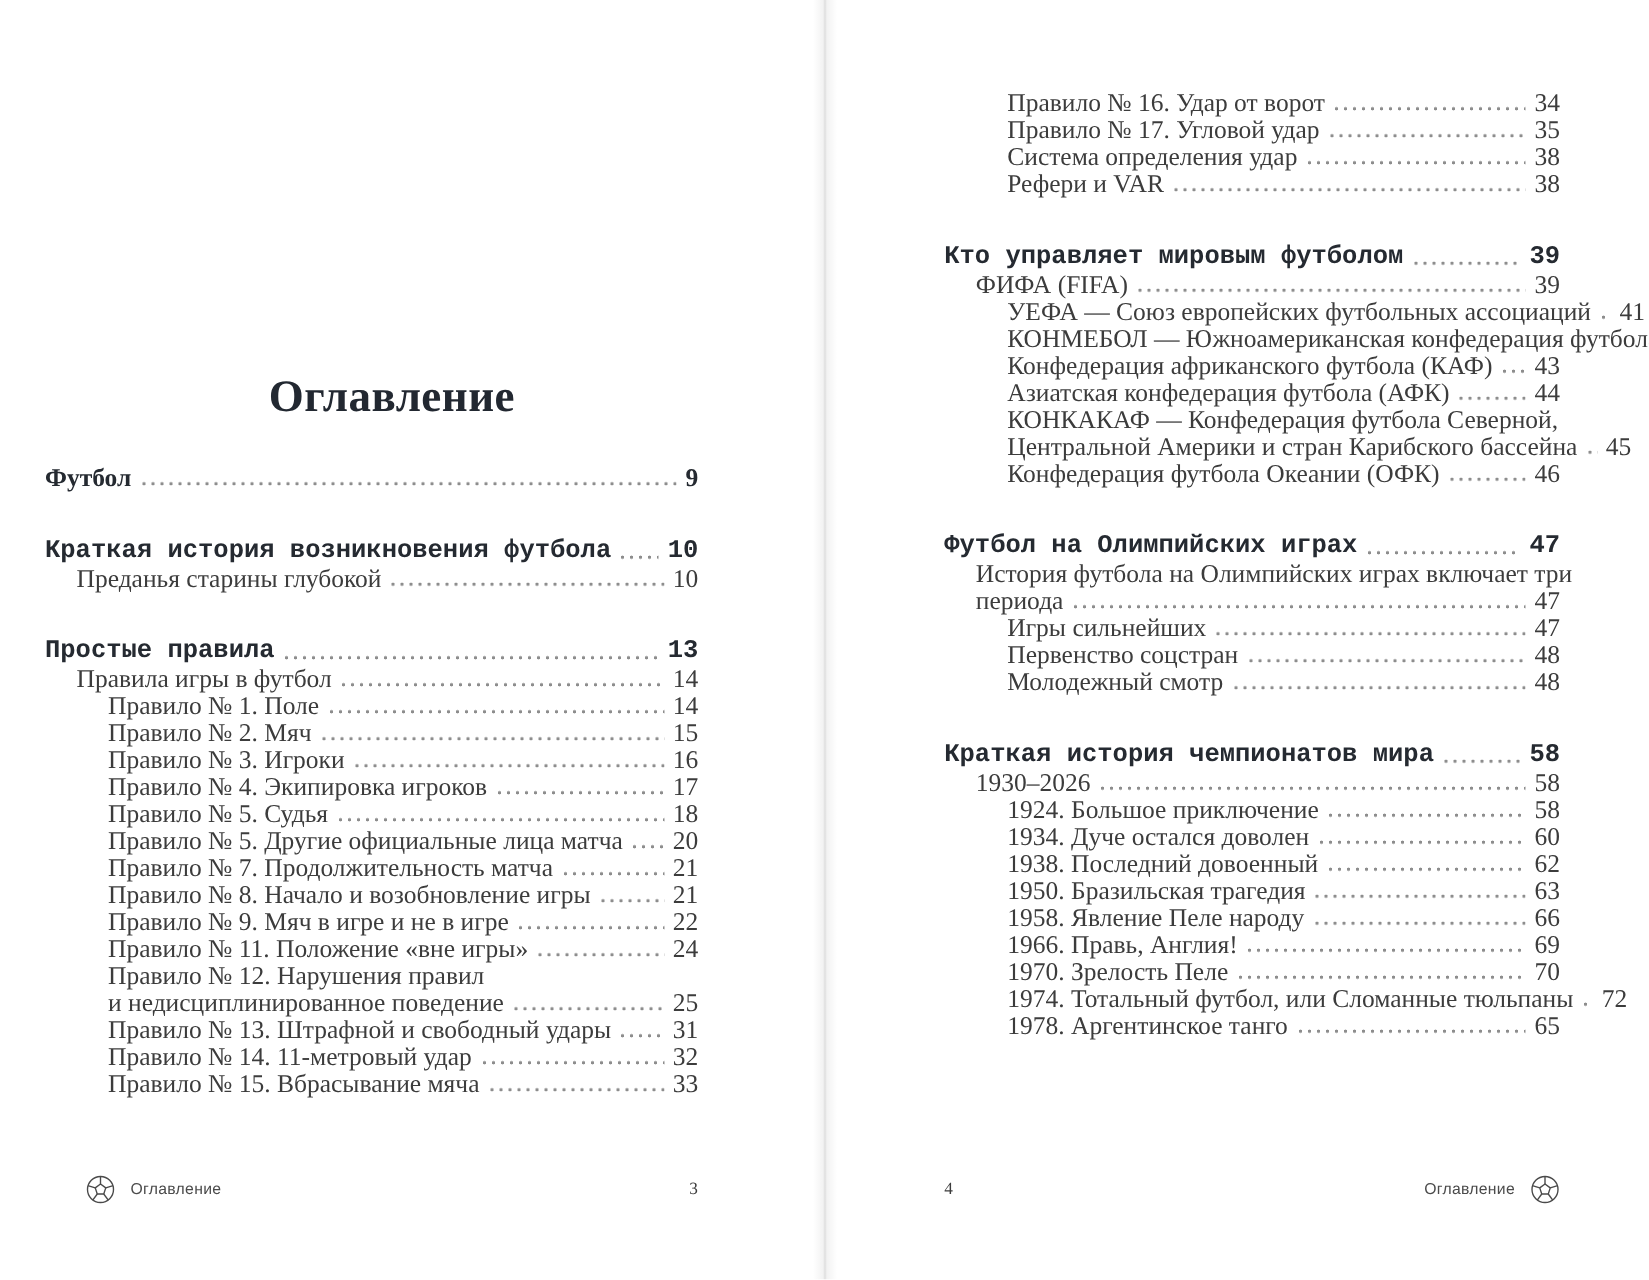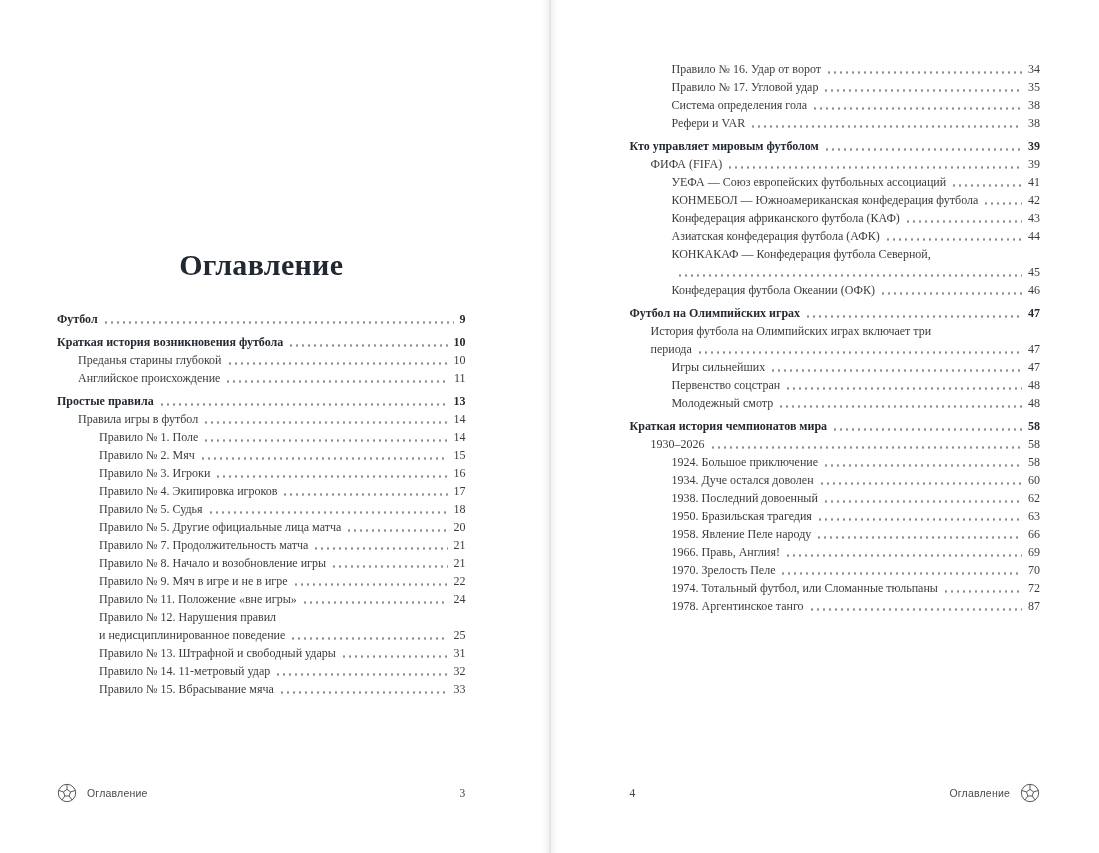--- a/index.html
+++ b/index.html
@@ -35,34 +35,34 @@
   }
   .toc-title {
     margin: 248px 84px 28px 57px;
     text-align: center;
     font-size: 30px;
     font-weight: bold;
     color: #222831;
     letter-spacing: 0.3px;
   }
   .toc {
-    padding: 0 84px 0 57px;
+    padding: 0 84px 0 30px;
   }
   .page-right .toc {
     padding: 60px 59px 0 80px;
   }
   .toc-entry {
-    font-size: 12px;
+    font-size: 17px;
     color: #3c3c3c;
   }
   .toc-entry.bold {
     font-weight: bold;
     color: #252a31;
   }
-  .toc-entry.gap { margin-top: 5px; }
+  .toc-entry.gap { margin-top: 31px; font-family: Liberation Mono, monospace; }
   .toc-line {
     display: flex;
     align-items: flex-end;
     line-height: 18px;
     white-space: nowrap;
   }
   .level-1 .toc-line { padding-left: 21px; }
   .level-2 .toc-line { padding-left: 42px; }
   .toc-text { white-space: nowrap; }
   .leader {
@@ -118,27 +118,20 @@
             <span class="toc-text">Краткая история возникновения футбола</span>
             <span class="leader"></span>
             <span class="toc-page">10</span>
           </div>
         </div>
         <div class="toc-entry level-1">
           <div class="toc-line">
             <span class="toc-text">Преданья старины глубокой</span>
             <span class="leader"></span>
             <span class="toc-page">10</span>
-          </div>
-        </div>
-        <div class="toc-entry level-1">
-          <div class="toc-line">
-            <span class="toc-text">Английское происхождение</span>
-            <span class="leader"></span>
-            <span class="toc-page">11</span>
           </div>
         </div>
         <div class="toc-entry level-0 bold gap">
           <div class="toc-line">
             <span class="toc-text">Простые правила</span>
             <span class="leader"></span>
             <span class="toc-page">13</span>
           </div>
         </div>
         <div class="toc-entry level-1">
@@ -279,21 +272,21 @@
         </div>
         <div class="toc-entry level-2">
           <div class="toc-line">
             <span class="toc-text">Правило № 17. Угловой удар</span>
             <span class="leader"></span>
             <span class="toc-page">35</span>
           </div>
         </div>
         <div class="toc-entry level-2">
           <div class="toc-line">
-            <span class="toc-text">Система определения гола</span>
+            <span class="toc-text">Система определения удар</span>
             <span class="leader"></span>
             <span class="toc-page">38</span>
           </div>
         </div>
         <div class="toc-entry level-2">
           <div class="toc-line">
             <span class="toc-text">Рефери и VAR</span>
             <span class="leader"></span>
             <span class="toc-page">38</span>
           </div>
@@ -338,20 +331,21 @@
             <span class="toc-text">Азиатская конфедерация футбола (АФК)</span>
             <span class="leader"></span>
             <span class="toc-page">44</span>
           </div>
         </div>
         <div class="toc-entry level-2">
           <div class="toc-line">
             <span class="toc-text">КОНКАКАФ — Конфедерация футбола Северной,</span>
           </div>
           <div class="toc-line">
+            <span class="toc-text">Центральной Америки и стран Карибского бассейна</span>
             <span class="leader"></span>
             <span class="toc-page">45</span>
           </div>
         </div>
         <div class="toc-entry level-2">
           <div class="toc-line">
             <span class="toc-text">Конфедерация футбола Океании (ОФК)</span>
             <span class="leader"></span>
             <span class="toc-page">46</span>
           </div>
@@ -461,21 +455,21 @@
           <div class="toc-line">
             <span class="toc-text">1974. Тотальный футбол, или Сломанные тюльпаны</span>
             <span class="leader"></span>
             <span class="toc-page">72</span>
           </div>
         </div>
         <div class="toc-entry level-2">
           <div class="toc-line">
             <span class="toc-text">1978. Аргентинское танго</span>
             <span class="leader"></span>
-            <span class="toc-page">87</span>
+            <span class="toc-page">65</span>
           </div>
         </div>
       </div>
     <footer class="page-footer footer-right">
       <span class="footer-page">4</span>
       <span class="footer-spacer"></span>
       <span class="footer-label">Оглавление</span>
       <span class="ball">
         <svg width="20" height="20" viewBox="0 0 24 24" fill="none" stroke="#4a4a4a" stroke-width="1.1">
           <circle cx="12" cy="12" r="10.4"></circle>

